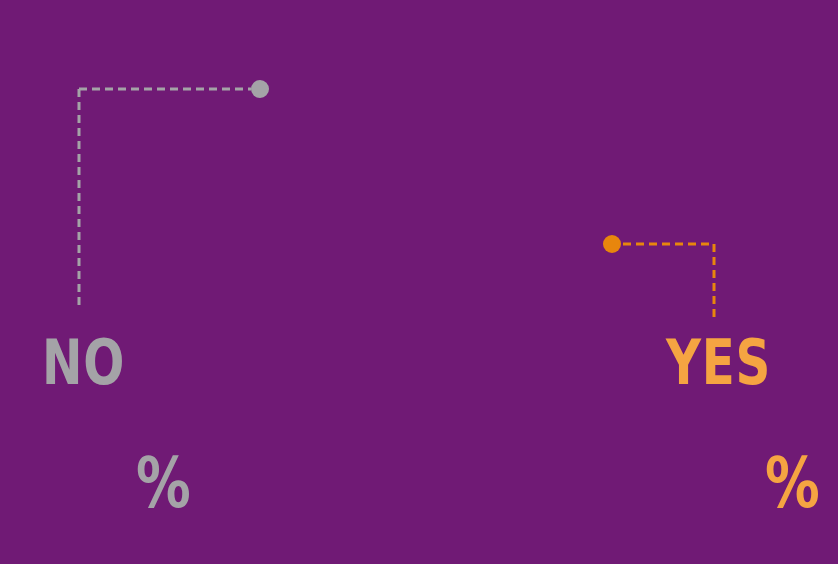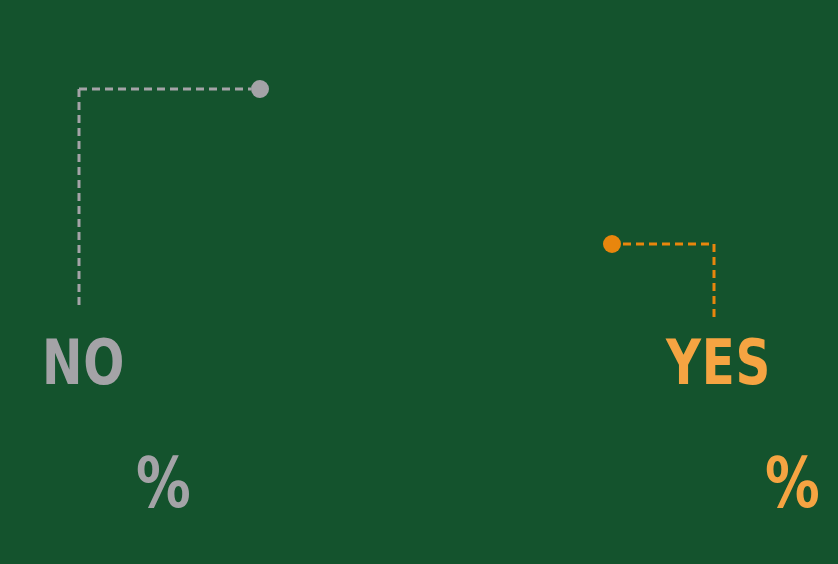--- a/index.html
+++ b/index.html
@@ -4,21 +4,21 @@
 <style>
   html, body {
     margin: 0;
     padding: 0;
     background: #000000;
   }
   .canvas {
     position: relative;
     width: 838px;
     height: 564px;
-    background: #14532d;
+    background: #701a75;
     overflow: hidden;
     font-family: "DejaVu Sans", sans-serif;
   }
   svg.callout-lines {
     position: absolute;
     left: 0;
     top: 0;
     width: 838px;
     height: 564px;
   }

